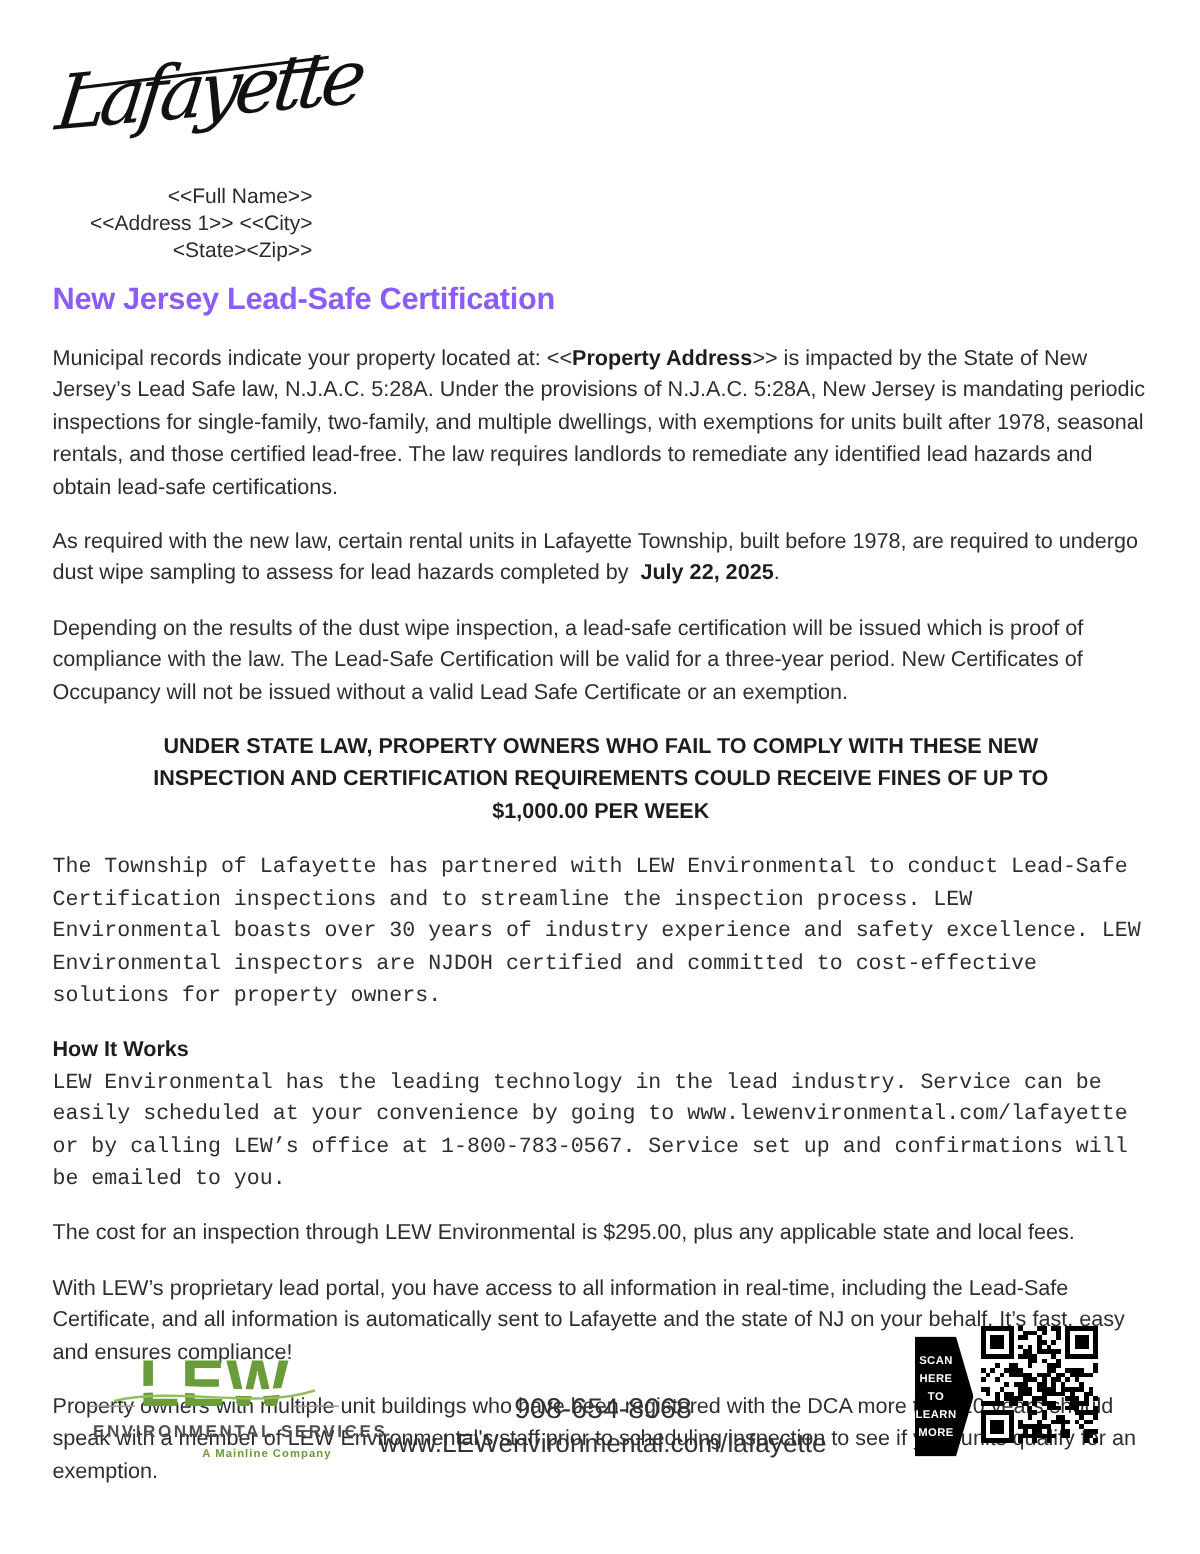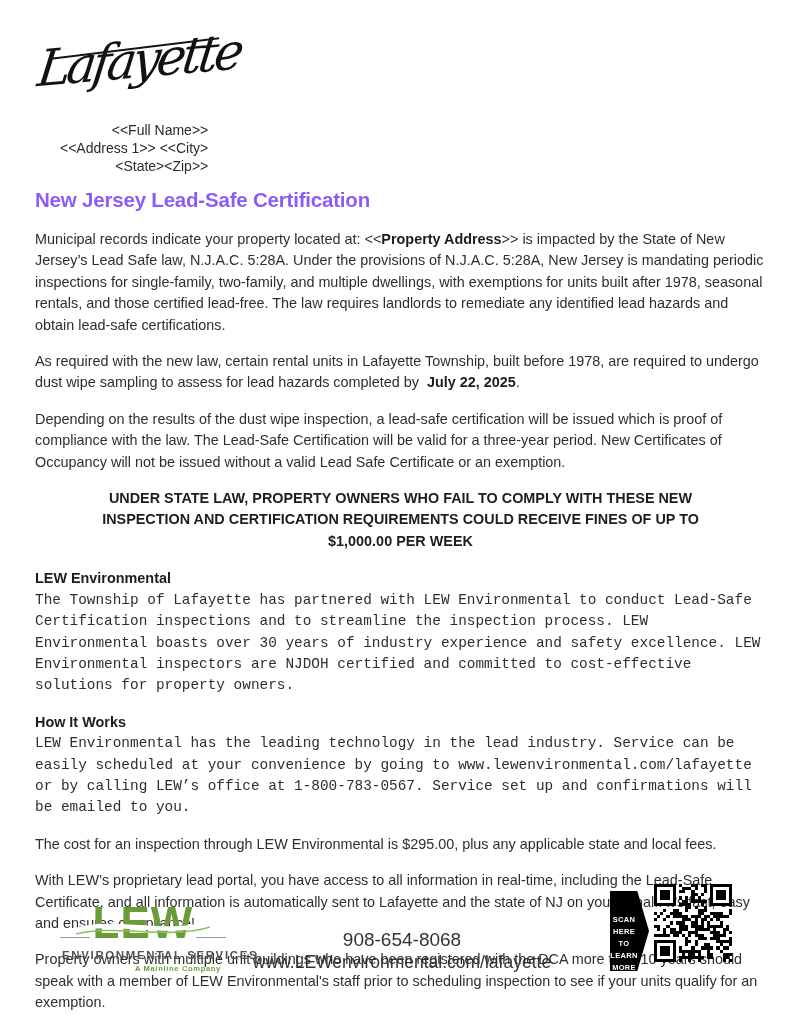--- a/index.html
+++ b/index.html
@@ -153,21 +153,21 @@
     position: absolute;
     left: 610px;
     top: 891px;
     width: 39px;
     height: 80px;
     background: #000;
     clip-path: polygon(0 0, 70% 0, 100% 50%, 70% 100%, 0 100%);
     color: #fff;
     display: flex;
     flex-direction: column;
-    justify-content: flex-end;
+    justify-content: center;
     gap: 4.5px;
     padding-right: 11px;
     text-align: center;
   }
   .scan-badge span {
     font-size: 7.5px;
     font-weight: bold;
     letter-spacing: 0.3px;
     line-height: 1;
   }
@@ -196,21 +196,20 @@
     <h1 class="title">New Jersey Lead-Safe Certification</h1>
 
     <p><span>Municipal records indicate your property located at: &lt;&lt;</span><b>Property Address</b><span>&gt;&gt; is impacted by the State of New Jersey’s Lead Safe law, N.J.A.C. 5:28A. Under the provisions of N.J.A.C. 5:28A, New Jersey is mandating periodic inspections for single-family, two-family, and multiple dwellings, with exemptions for units built after 1978, seasonal rentals, and those certified lead-free. The law requires landlords to remediate any identified lead hazards and obtain lead-safe certifications.</span></p>
 
     <p><span>As required with the new law, certain rental units in Lafayette Township, built before 1978, are required to undergo dust wipe sampling to assess for lead hazards completed by &nbsp;</span><b class="u">July 22, 2025</b><span>.</span></p>
 
     <p>Depending on the results of the dust wipe inspection, a lead-safe certification will be issued which is proof of compliance with the law. The Lead-Safe Certification will be valid for a three-year period. New Certificates of Occupancy will not be issued without a valid Lead Safe Certificate or an exemption.</p>
 
     <p class="warning">UNDER STATE LAW, PROPERTY OWNERS WHO FAIL TO COMPLY WITH THESE NEW INSPECTION AND CERTIFICATION REQUIREMENTS COULD RECEIVE FINES OF UP TO $1,000.00 PER WEEK</p>
 
-    <p class="section-heading">LEW Environmental</p>
     <p class="after-heading">The Township of Lafayette has partnered with LEW Environmental to conduct Lead-Safe Certification inspections and to streamline the inspection process. LEW Environmental boasts over 30 years of industry experience and safety excellence. LEW Environmental inspectors are NJDOH certified and committed to cost-effective solutions for property owners.</p>
 
     <p class="section-heading">How It Works</p>
     <p class="after-heading">LEW Environmental has the leading technology in the lead industry. Service can be easily scheduled at your convenience by going to www.lewenvironmental.com/lafayette or by calling LEW’s office at 1-800-783-0567. Service set up and confirmations will be emailed to you.</p>
 
     <p>The cost for an inspection through LEW Environmental is $295.00, plus any applicable state and local fees.</p>
 
     <p>With LEW’s proprietary lead portal, you have access to all information in real-time, including the Lead-Safe Certificate, and all information is automatically sent to Lafayette and the state of NJ on your behalf. It’s fast, easy and ensures compliance!</p>
 
     <p>Property owners with multiple unit buildings who have been registered with the DCA more than 10 years should speak with a member of LEW Environmental's staff prior to scheduling inspection to see if your units qualify for an exemption.</p>

